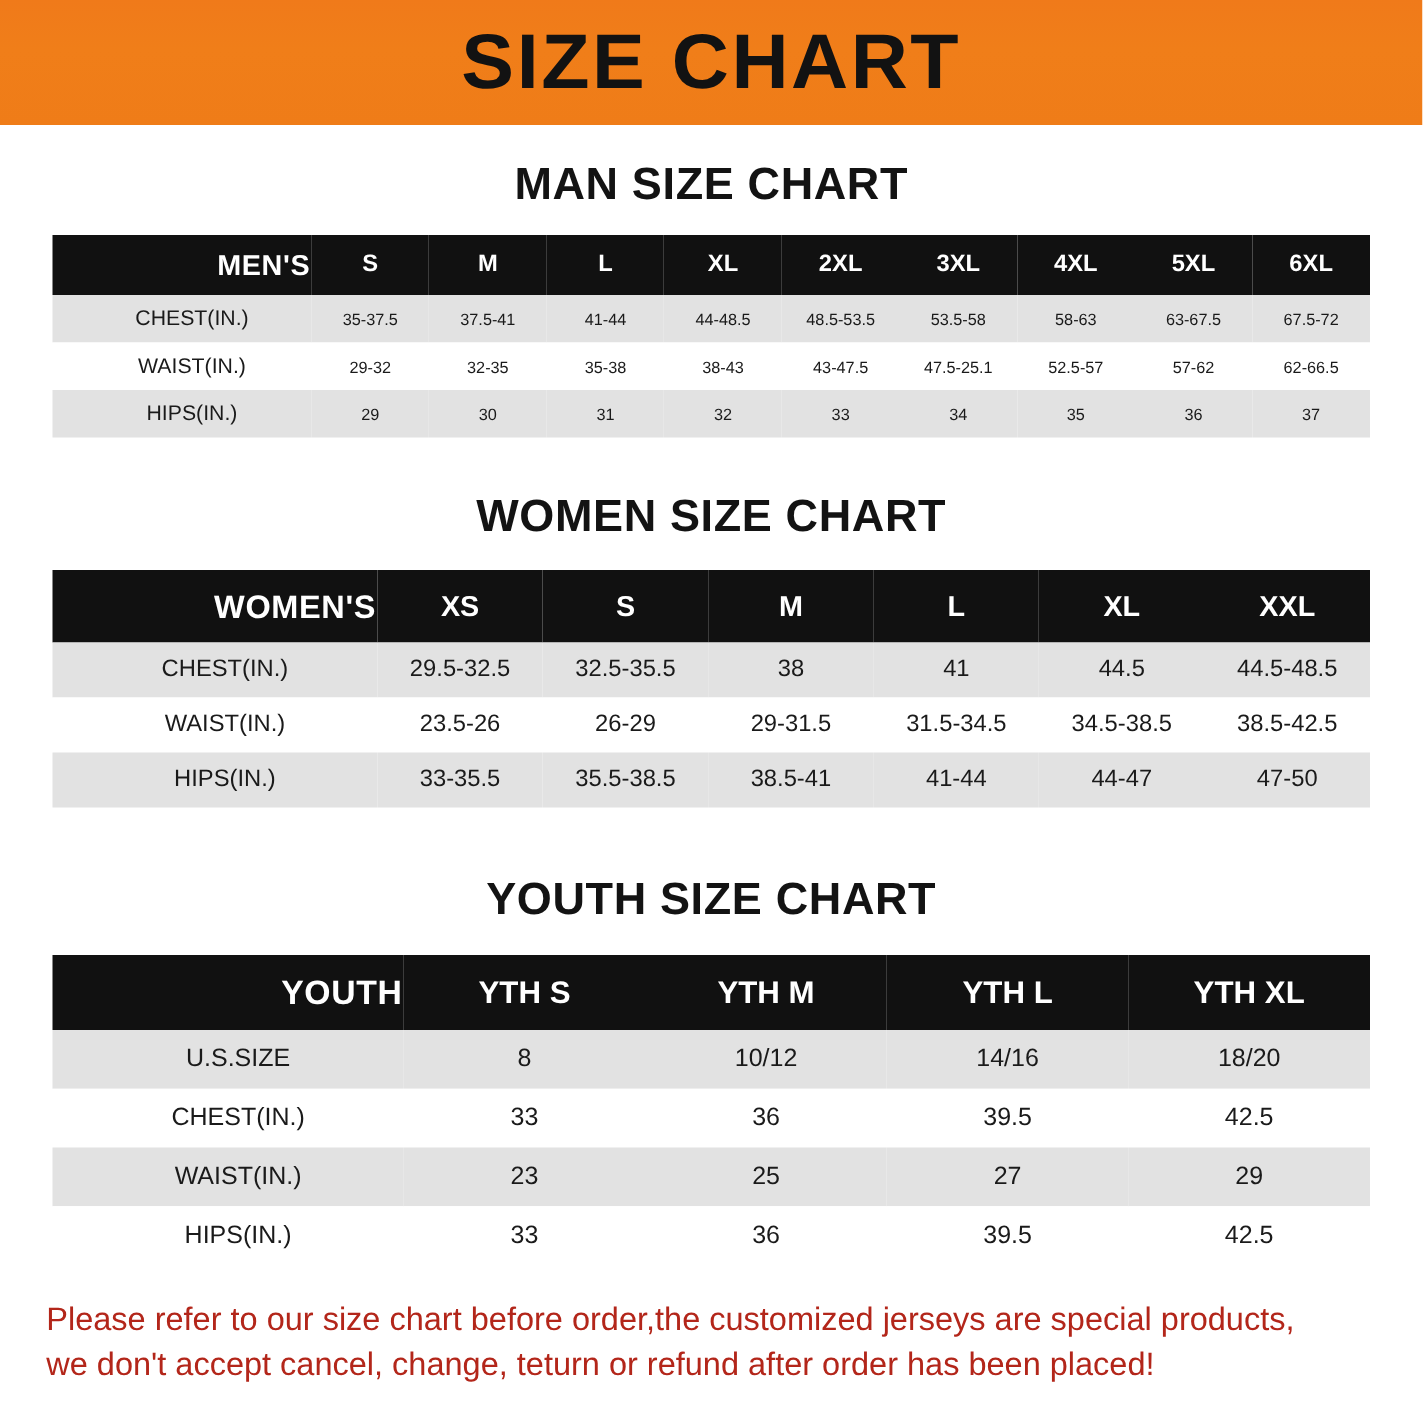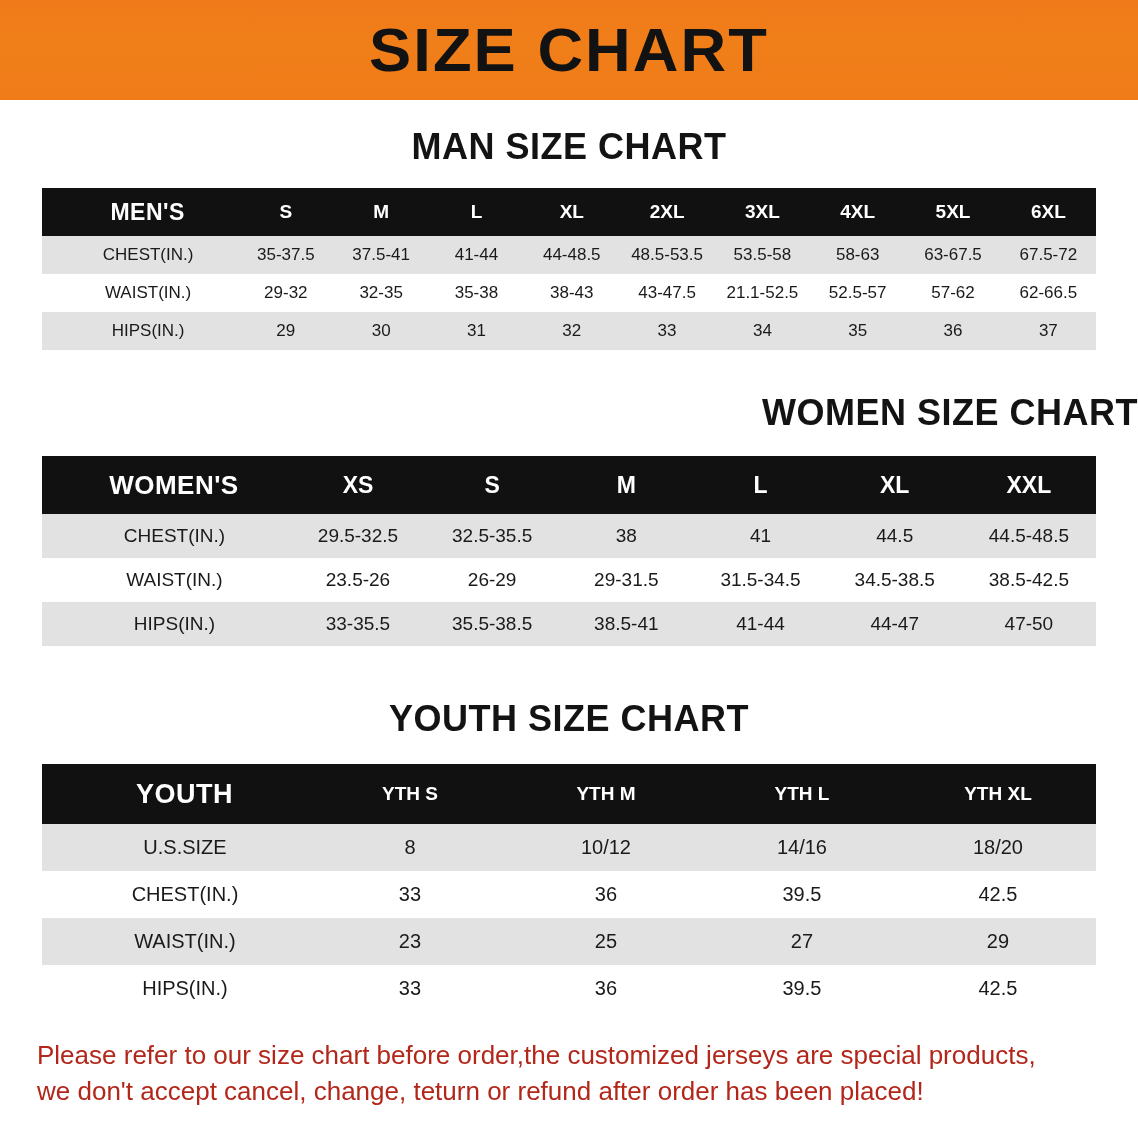--- a/index.html
+++ b/index.html
@@ -47,42 +47,42 @@
   .section-title {
     text-align: center;
     font-family: "Liberation Sans", sans-serif;
     font-weight: bold;
     font-size: 36px;
     color: #131313;
     letter-spacing: 0.5px;
   }
 
   #man-title   { margin-top: 26px; margin-bottom: 20px; }
-  #women-title { margin-top: 42px; margin-bottom: 22px; text-align: right; }
+  #women-title { margin-top: 42px; margin-bottom: 22px; }
   #youth-title { margin-top: 52px; margin-bottom: 24px; }
 
   
   .table-wrap {
     margin: 0 42px;
   }
   table {
     width: 100%;
     border-collapse: collapse;
     table-layout: fixed;
   }
   thead th {
     background: #111111;
     color: #ffffff;
     font-weight: bold;
     text-align: center;
     font-family: "Liberation Sans", sans-serif;
   }
   thead th.rowhead {
-    text-align: center;
-    padding-left: 16px;
+    text-align: right;
+    padding-left: 27px;
     letter-spacing: 0.5px;
   }
   tbody td {
     text-align: center;
     color: #1a1a1a;
     font-family: "Liberation Sans", sans-serif;
   }
   tbody td.rowhead {
     text-align: center;
     color: #1a1a1a;
@@ -91,30 +91,30 @@
   tbody tr.alt td {
     background: #e2e2e2;
   }
   tbody tr.plain td {
     background: #ffffff;
   }
 
   
   #men-table thead th { height: 46px; font-size: 19px; }
   #men-table thead th.rowhead { font-size: 23px; }
-  #men-table tbody td { height: 36px; font-size: 17px; }
+  #men-table tbody td { height: 36px; font-size: 13px; }
   #men-table tbody td.rowhead { font-size: 17px; }
 
   
   #women-table thead th { height: 56px; font-size: 23px; }
   #women-table thead th.rowhead { font-size: 26px; }
   #women-table tbody td { height: 42px; font-size: 19px; }
 
   
-  #youth-table thead th { height: 58px; font-size: 19px; }
+  #youth-table thead th { height: 58px; font-size: 25px; }
   #youth-table thead th.rowhead { font-size: 27px; }
   #youth-table tbody td { height: 45px; font-size: 20px; }
 
   
   .note {
     margin: 26px 36px 0 37px;
     color: #b3261a;
     font-family: "Liberation Sans", sans-serif;
     font-size: 26px;
     line-height: 1.38;
@@ -161,21 +161,21 @@
           <td>63-67.5</td>
           <td>67.5-72</td>
         </tr>
         <tr class="plain">
           <td class="rowhead">WAIST(IN.)</td>
           <td>29-32</td>
           <td>32-35</td>
           <td>35-38</td>
           <td>38-43</td>
           <td>43-47.5</td>
-          <td>21.1-52.5</td>
+          <td>47.5-25.1</td>
           <td>52.5-57</td>
           <td>57-62</td>
           <td>62-66.5</td>
         </tr>
         <tr class="alt">
           <td class="rowhead">HIPS(IN.)</td>
           <td>29</td>
           <td>30</td>
           <td>31</td>
           <td>32</td>

